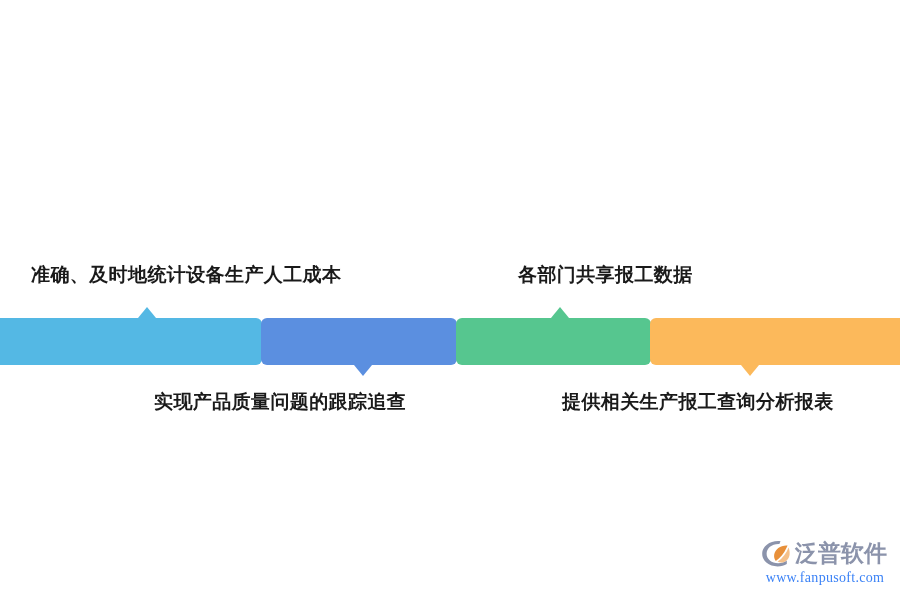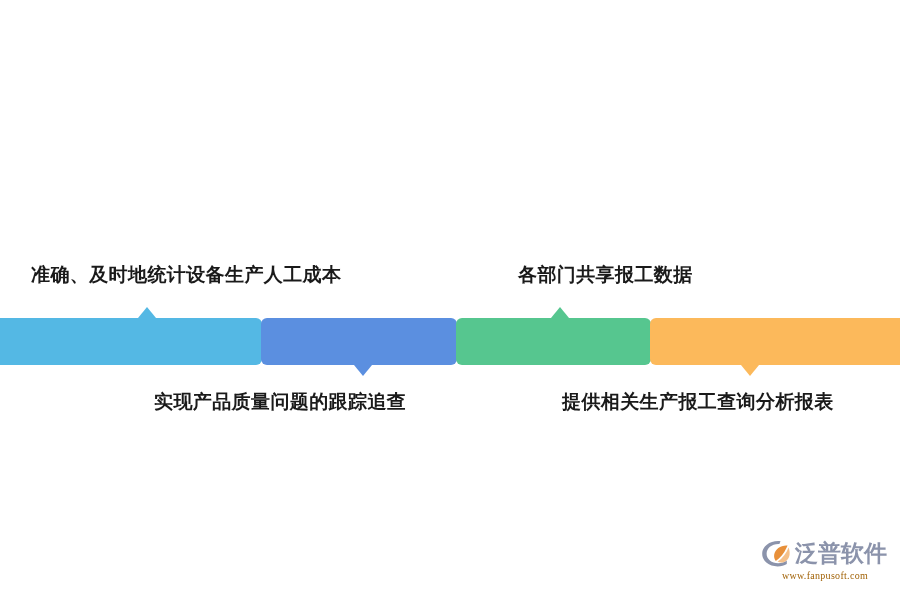--- a/index.html
+++ b/index.html
@@ -100,22 +100,22 @@
   #wm-name {
     font-size: 23px;
     font-weight: bold;
     color: #8b93ab;
     line-height: 1;
     letter-spacing: 0px;
     font-family: "DejaVu Sans", "Liberation Sans", sans-serif;
   }
   #wm-url {
     margin-top: 1px;
-    font-size: 10px;
-    color: #a16207;
+    font-size: 14px;
+    color: #3b82f6;
     letter-spacing: 0.3px;
     font-family: "Liberation Serif", "DejaVu Serif", serif;
     text-align: center;
     width: 130px;
   }
 </style>
 </head>
 <body>
 
 <div id="stage">

